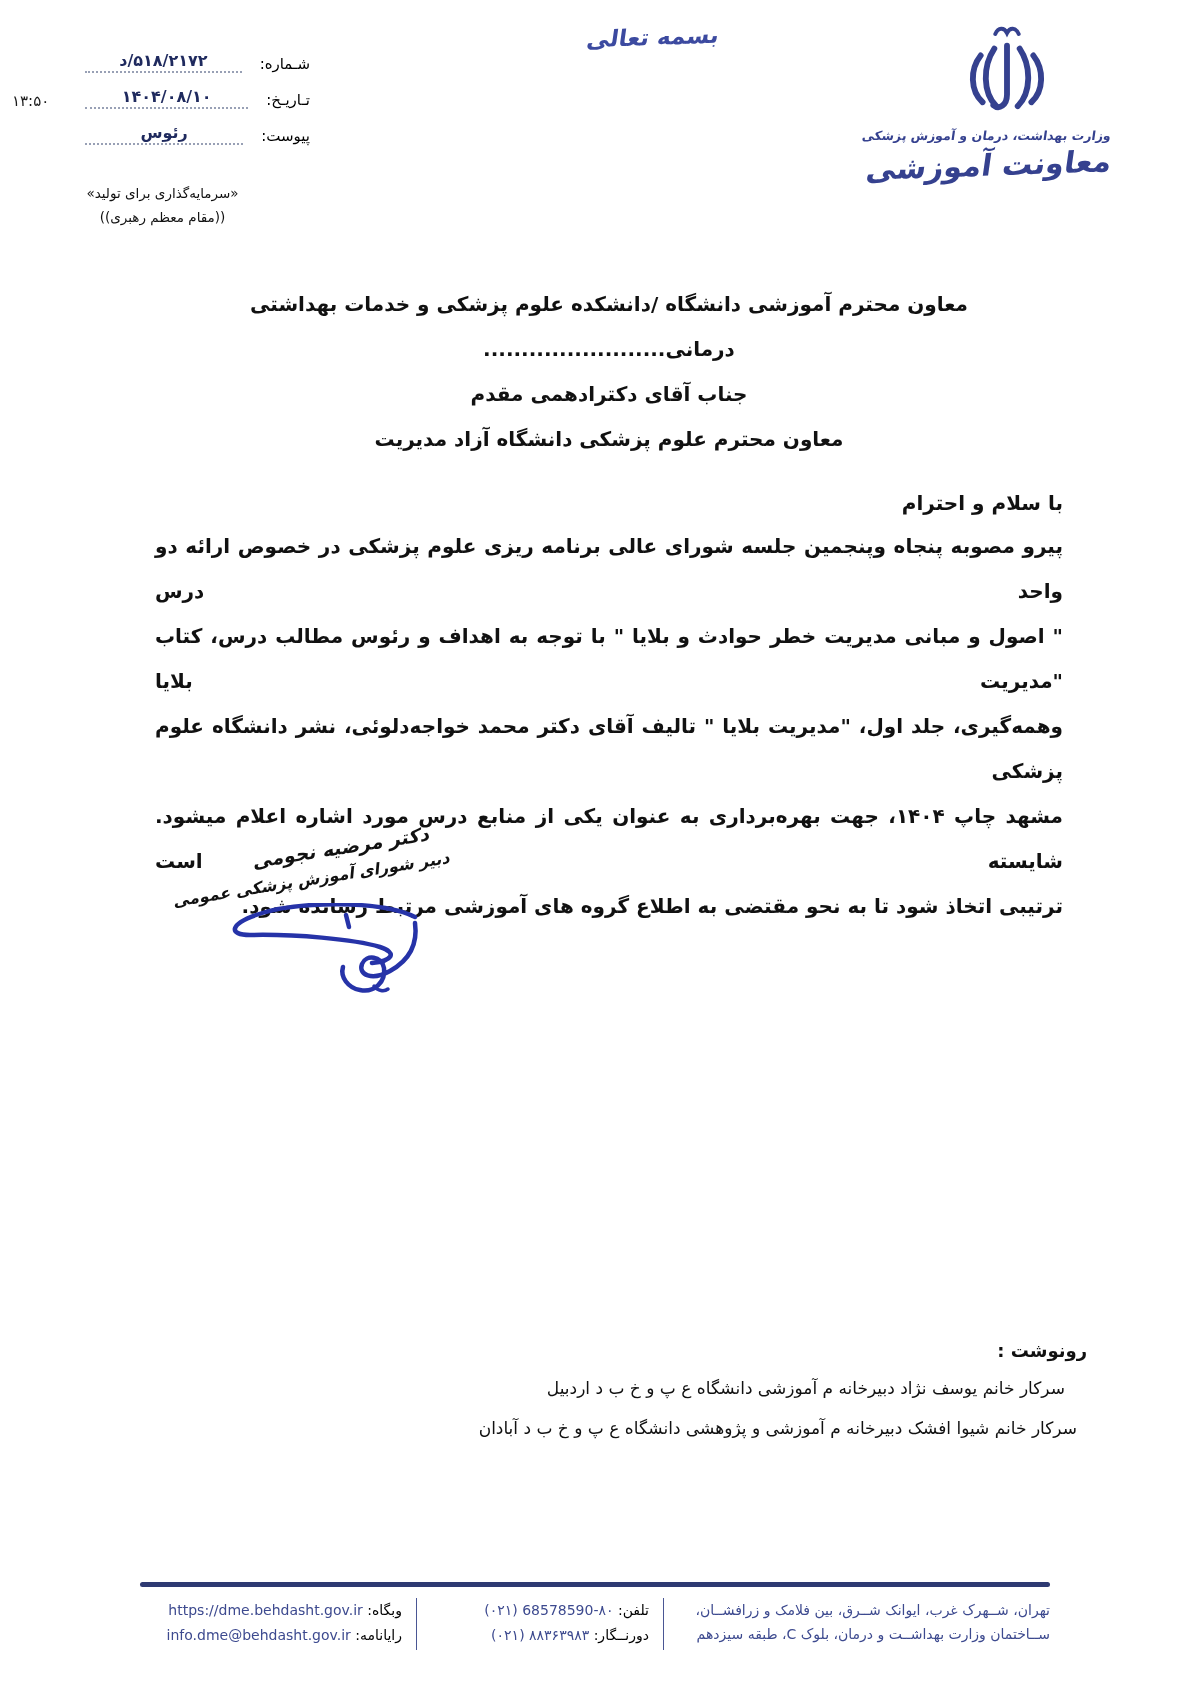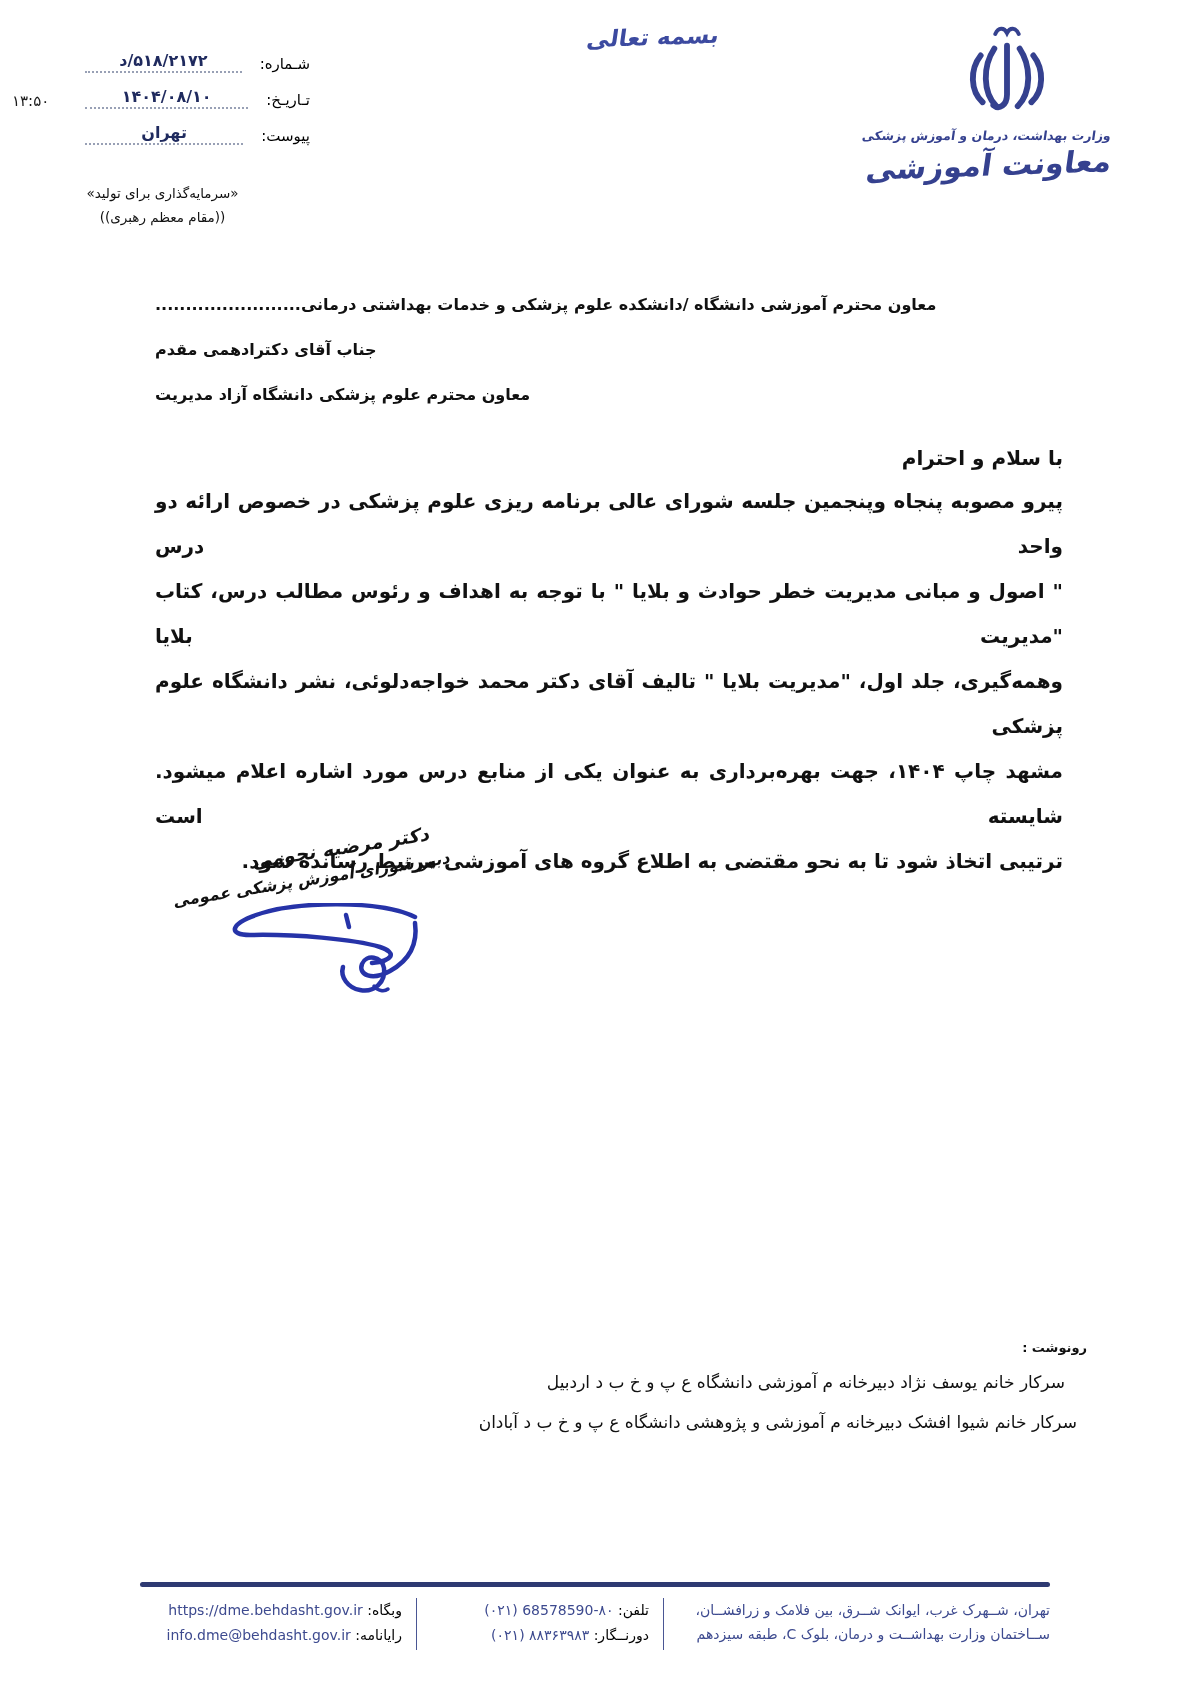--- a/index.html
+++ b/index.html
@@ -17,32 +17,32 @@
     color:#3c4aa0; font-size:23px; font-weight:bold; transform:skewX(-10deg) rotate(-2deg); white-space:nowrap; }
   .meta { position:absolute; top:50px; left:85px; width:225px; font-size:15px; }
   .meta-row { display:flex; align-items:flex-end; margin-bottom:13px; height:23px; }
   .meta-label { color:#000000; margin-left:18px; white-space:nowrap; }
   .meta-value { flex:1; color:#1f2a5e; font-weight:bold; text-align:center;
     border-bottom:2px dotted #98a0b5; padding-bottom:1px; font-size:16px; }
   .print-time { position:absolute; top:92px; left:12px; font-size:15px; color:#1a1a1a; }
   .slogan { position:absolute; top:182px; left:60px; width:205px; text-align:center; font-size:13.5px; line-height:1.75; color:#111; }
   
   .letter { position:absolute; top:282px; right:127px; width:908px; }
-  .recipient-line { font-weight:bold; font-size:16px; line-height:45px; text-align:left; }
+  .recipient-line { font-weight:bold; font-size:20px; line-height:45px; text-align:center; }
   .salutation { font-weight:bold; font-size:20px; line-height:42px; margin-top:20px; text-align:right; }
   .body-line { font-weight:bold; font-size:20px; line-height:45px; text-align:justify; text-align-last:justify; }
   .body-line.last { text-align:right; text-align-last:right; }
   
   .signature { position:absolute; top:836px; left:232px; width:220px; text-align:center; }
   .sig-name { font-size:19px; font-weight:bold; transform:rotate(-9deg) skewX(-14deg); white-space:nowrap; }
   .sig-title { font-size:16px; font-weight:bold; transform:rotate(-9deg) skewX(-14deg); margin-top:7px; white-space:nowrap; }
   .sig-ink { position:absolute; top:903px; left:222px; }
   
   .cc-block { position:absolute; top:1340px; right:103px; width:800px; text-align:right; }
-  .cc-label { font-weight:bold; font-size:13px; margin-bottom:7px; }
+  .cc-label { font-weight:bold; font-size:18px; margin-bottom:7px; }
   .cc-item { font-size:17px; line-height:40px; }
   .cc-item.i1 { padding-right:10px; }
   .cc-item.i2 { padding-right:22px; }
   
   .footer-rule { position:absolute; top:1582px; left:140px; width:910px; height:5px; background:#2e3a72; border-radius:3px; }
   .footer { position:absolute; top:1598px; left:140px; width:910px; display:flex; direction:rtl;
     color:#3d4a8f; font-size:14px; align-items:flex-start; }
   .f-col { line-height:25px; }
   .f-address { width:372px; text-align:right; line-height:24px; }
   .f-divider { width:0; border-left:1.5px solid #4a5694; height:52px; margin:0 14px; align-self:center; }
@@ -75,21 +75,21 @@
     <div class="meta-row">
       <span class="meta-label">شـماره:</span>
       <span class="meta-value">۵۱۸/۲۱۷۲/د</span>
     </div>
     <div class="meta-row">
       <span class="meta-label">تـاریـخ:</span>
       <span class="meta-value">۱۴۰۴/۰۸/۱۰</span>
     </div>
     <div class="meta-row">
       <span class="meta-label">پیوست:</span>
-      <span class="meta-value">تهران</span>
+      <span class="meta-value">رئوس</span>
     </div>
   </div>
 
   <div class="print-time">۱۳:۵۰</div>
 
   <div class="slogan">
     <div>«سرمایه‌گذاری برای تولید»</div>
     <div>((مقام معظم رهبری))</div>
   </div>
 

